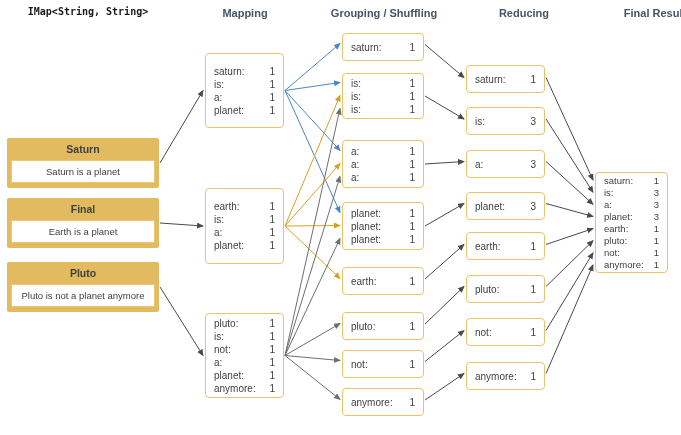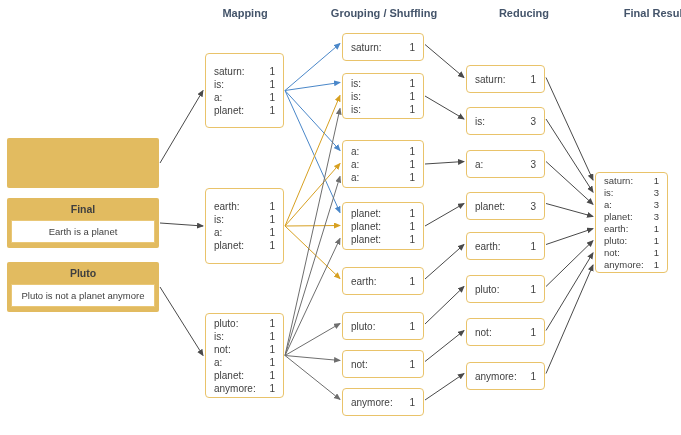--- a/index.html
+++ b/index.html
@@ -122,26 +122,29 @@
       <line x1="546" y1="77.5" x2="593" y2="180" stroke="#4a4a4a" stroke-width="1" marker-end="url(#arr-dark)"></line>
       <line x1="546" y1="119" x2="593" y2="192.14285714285714" stroke="#4a4a4a" stroke-width="1" marker-end="url(#arr-dark)"></line>
       <line x1="546" y1="161.5" x2="593" y2="204.28571428571428" stroke="#4a4a4a" stroke-width="1" marker-end="url(#arr-dark)"></line>
       <line x1="546" y1="203.5" x2="593" y2="216.42857142857144" stroke="#4a4a4a" stroke-width="1" marker-end="url(#arr-dark)"></line>
       <line x1="546" y1="244.5" x2="593" y2="228.57142857142856" stroke="#4a4a4a" stroke-width="1" marker-end="url(#arr-dark)"></line>
       <line x1="546" y1="286.5" x2="593" y2="240.71428571428572" stroke="#4a4a4a" stroke-width="1" marker-end="url(#arr-dark)"></line>
       <line x1="546" y1="330.5" x2="593" y2="252.85714285714286" stroke="#4a4a4a" stroke-width="1" marker-end="url(#arr-dark)"></line>
       <line x1="546" y1="373.5" x2="593" y2="265" stroke="#4a4a4a" stroke-width="1" marker-end="url(#arr-dark)"></line>
     </svg>
 
+  <div id="hdr-imap">IMap&lt;String, String&gt;</div>
   <div id="hdr-mapping" class="col-header">Mapping</div>
   <div id="hdr-grouping" class="col-header">Grouping / Shuffling</div>
   <div id="hdr-reducing" class="col-header">Reducing</div>
   <div id="hdr-final" class="col-header">Final Result</div>
 
   <div class="card" id="src-saturn">
+    <div class="card-title">Saturn</div>
+    <div class="card-body">Saturn is a planet</div>
   </div>
   <div class="card" id="src-earth">
     <div class="card-title">Final</div>
     <div class="card-body">Earth is a planet</div>
   </div>
   <div class="card" id="src-pluto">
     <div class="card-title">Pluto</div>
     <div class="card-body">Pluto is not a planet anymore</div>
   </div>
 

